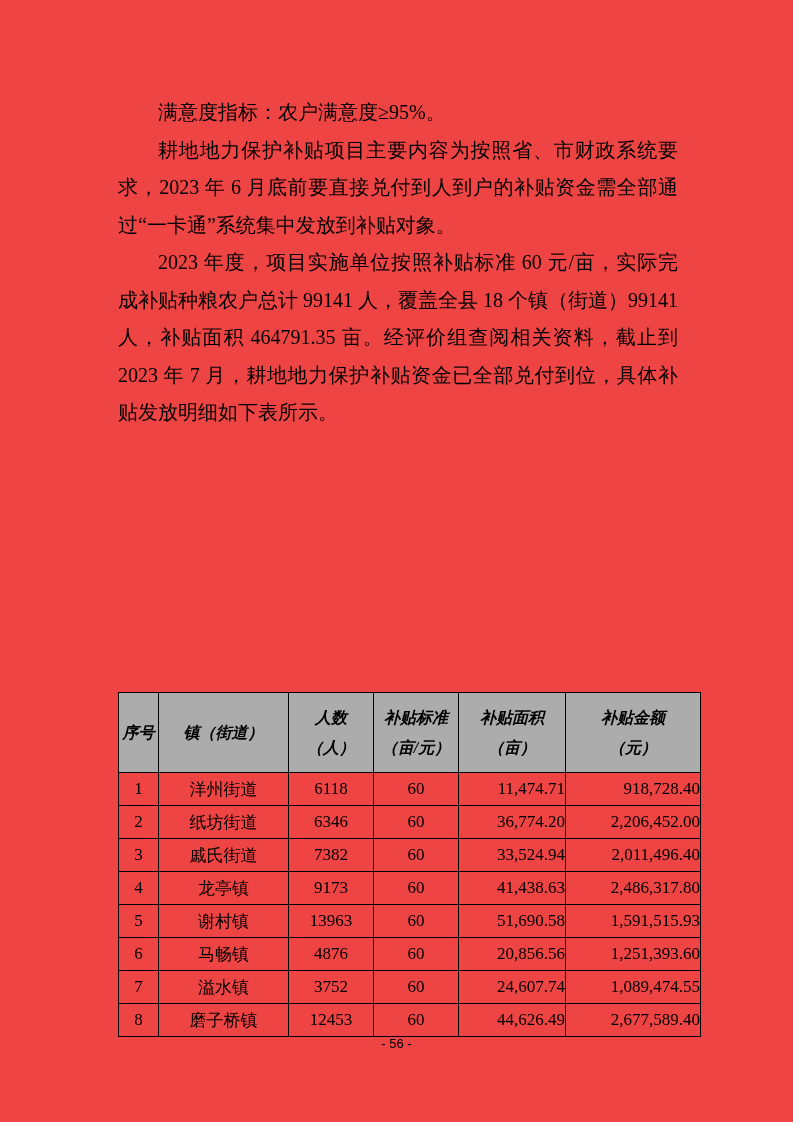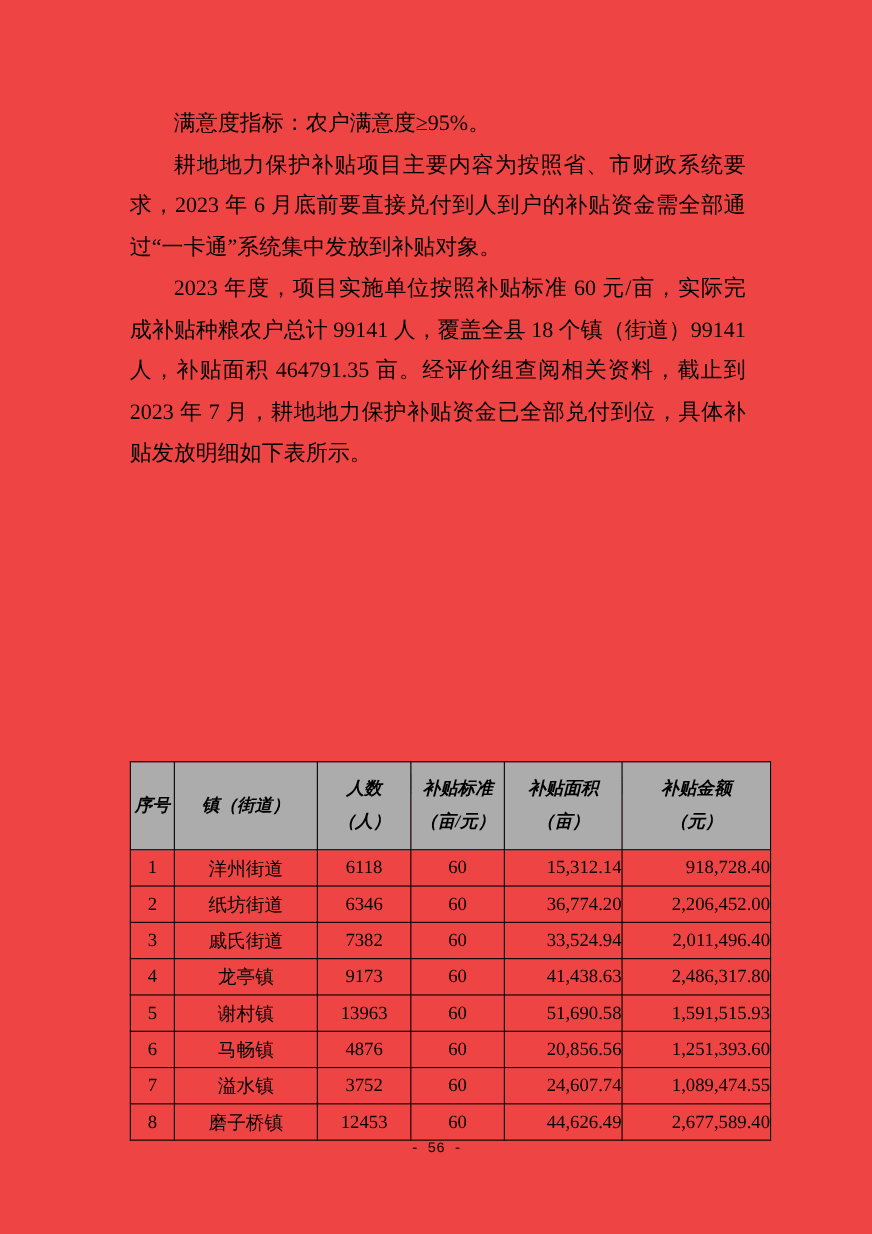--- a/index.html
+++ b/index.html
@@ -65,21 +65,21 @@
     vertical-align: middle;
   }
   td.ctr { text-align: center; }
   td.num { text-align: right; padding-right: 9px; }
   .page-footer {
     position: absolute;
     left: 0;
     top: 1036px;
     width: 100%;
     text-align: center;
-    font-family: Liberation Mono, monospace;
+    font-family: Liberation Sans, sans-serif;
     font-size: 13px;
   }
 </style>
 </head>
 <body>
 
 <div class="page">
 
   <div class="body-text">
     <p>满意度指标：农户满意度≥95%。</p>
@@ -123,21 +123,21 @@
             <div class="hline">（元）</div>
           </th>
         </tr>
     </thead>
     <tbody>
         <tr>
           <td class="ctr">1</td>
           <td class="ctr">洋州街道</td>
           <td class="ctr">6118</td>
           <td class="ctr">60</td>
-          <td class="num">15,312.14</td>
+          <td class="num">11,474.71</td>
           <td class="num">918,728.40</td>
         </tr>
         <tr>
           <td class="ctr">2</td>
           <td class="ctr">纸坊街道</td>
           <td class="ctr">6346</td>
           <td class="ctr">60</td>
           <td class="num">36,774.20</td>
           <td class="num">2,206,452.00</td>
         </tr>

